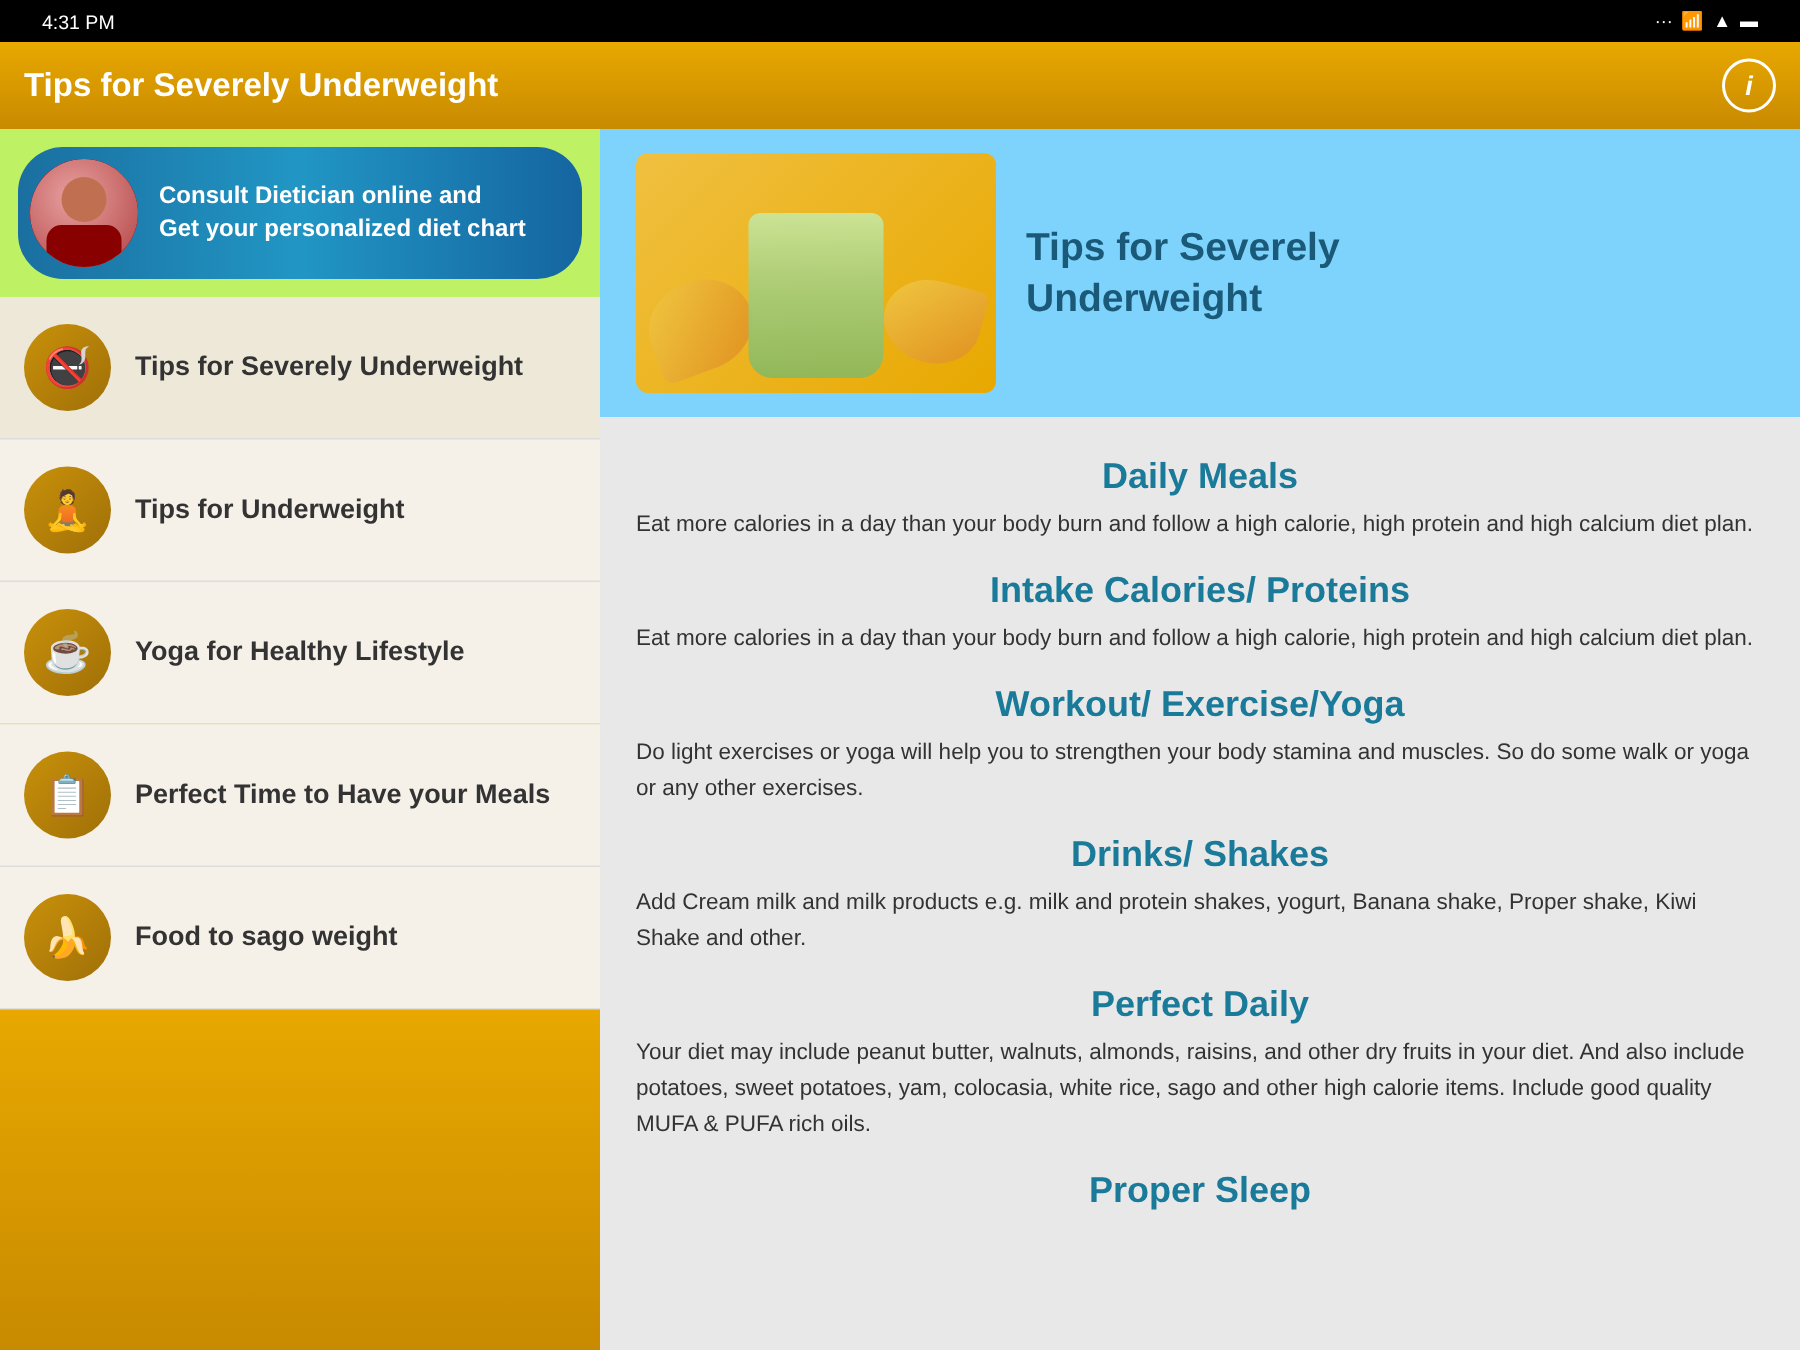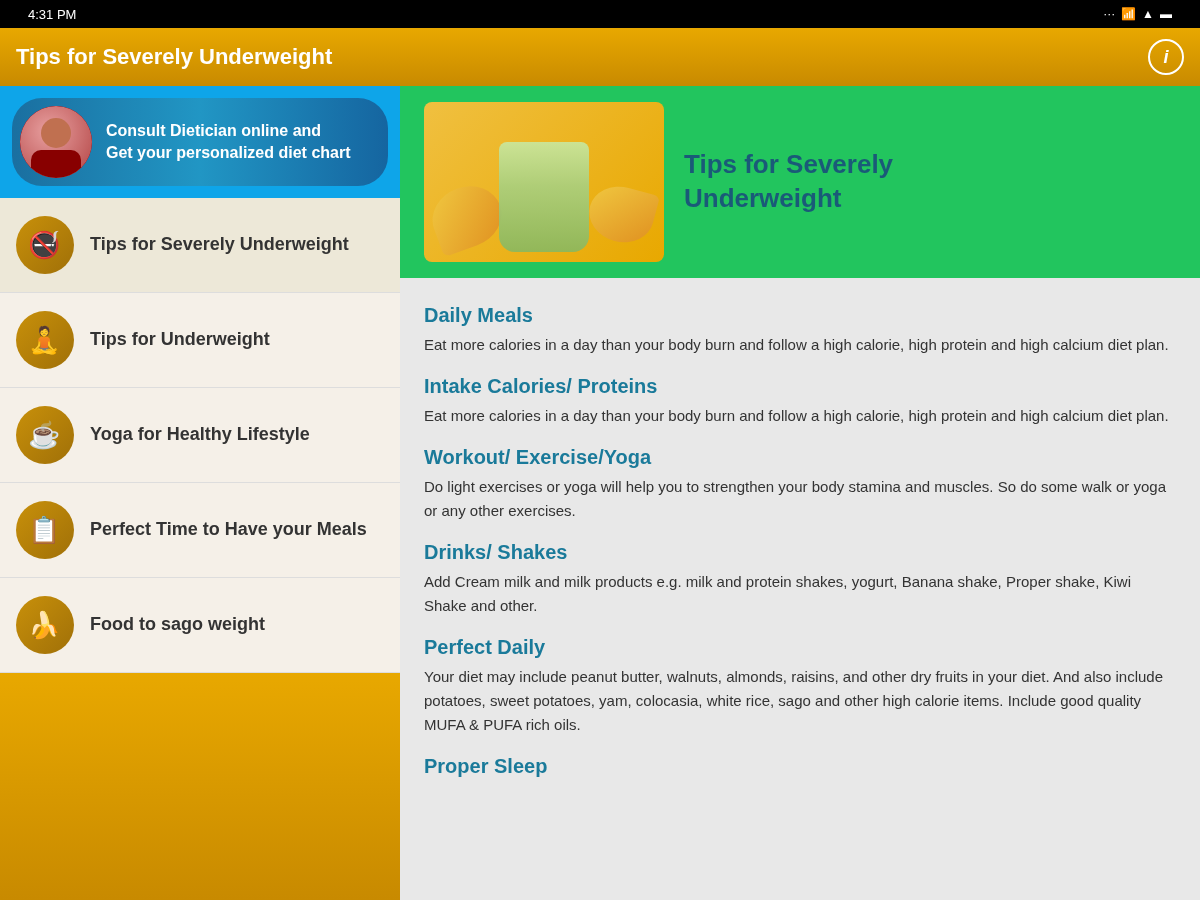--- a/index.html
+++ b/index.html
@@ -39,21 +39,21 @@
 
     
     .main-layout {
       display: flex;
       height: calc(900px - 28px - 58px);
     }
 
     
     .sidebar {
       width: 400px;
-      background: #0ea5e9;
+      background: #bef264;
       display: flex;
       flex-direction: column;
       flex-shrink: 0;
     }
 
     
     .consult-banner {
       background: linear-gradient(to right, #1a6fa0, #2196c4, #1565a0);
       margin: 12px;
       border-radius: 30px;
@@ -122,21 +122,21 @@
       overflow-y: auto;
       padding: 0;
     }
 
     
     .hero-section {
       display: flex;
       align-items: center;
       padding: 16px 24px;
       gap: 20px;
-      background: #22c55e;
+      background: #7dd3fc;
     }
     .hero-image {
       width: 240px; height: 160px;
       border-radius: 8px;
       overflow: hidden;
       flex-shrink: 0;
       background: linear-gradient(135deg, #f0c040, #e8a800);
       display: flex; align-items: center; justify-content: center;
       position: relative;
     }
@@ -163,25 +163,26 @@
       position: absolute; bottom: 20px; right: 10px;
       transform: rotate(15deg);
     }
 
     .hero-title { font-size: 26px; font-weight: bold; color: #1a5a78; line-height: 1.3; }
 
     
     .content-body { padding: 8px 24px 24px; }
 
     .section-title {
-      font-size: 20px;
+      font-size: 24px;
       font-weight: bold;
       color: #1a7a9a;
       margin-top: 18px;
       margin-bottom: 6px;
+      text-align: center;
     }
     .section-body {
       font-size: 15px;
       color: #333;
       line-height: 1.6;
     }
   </style>
 </head>
 <body>
 

